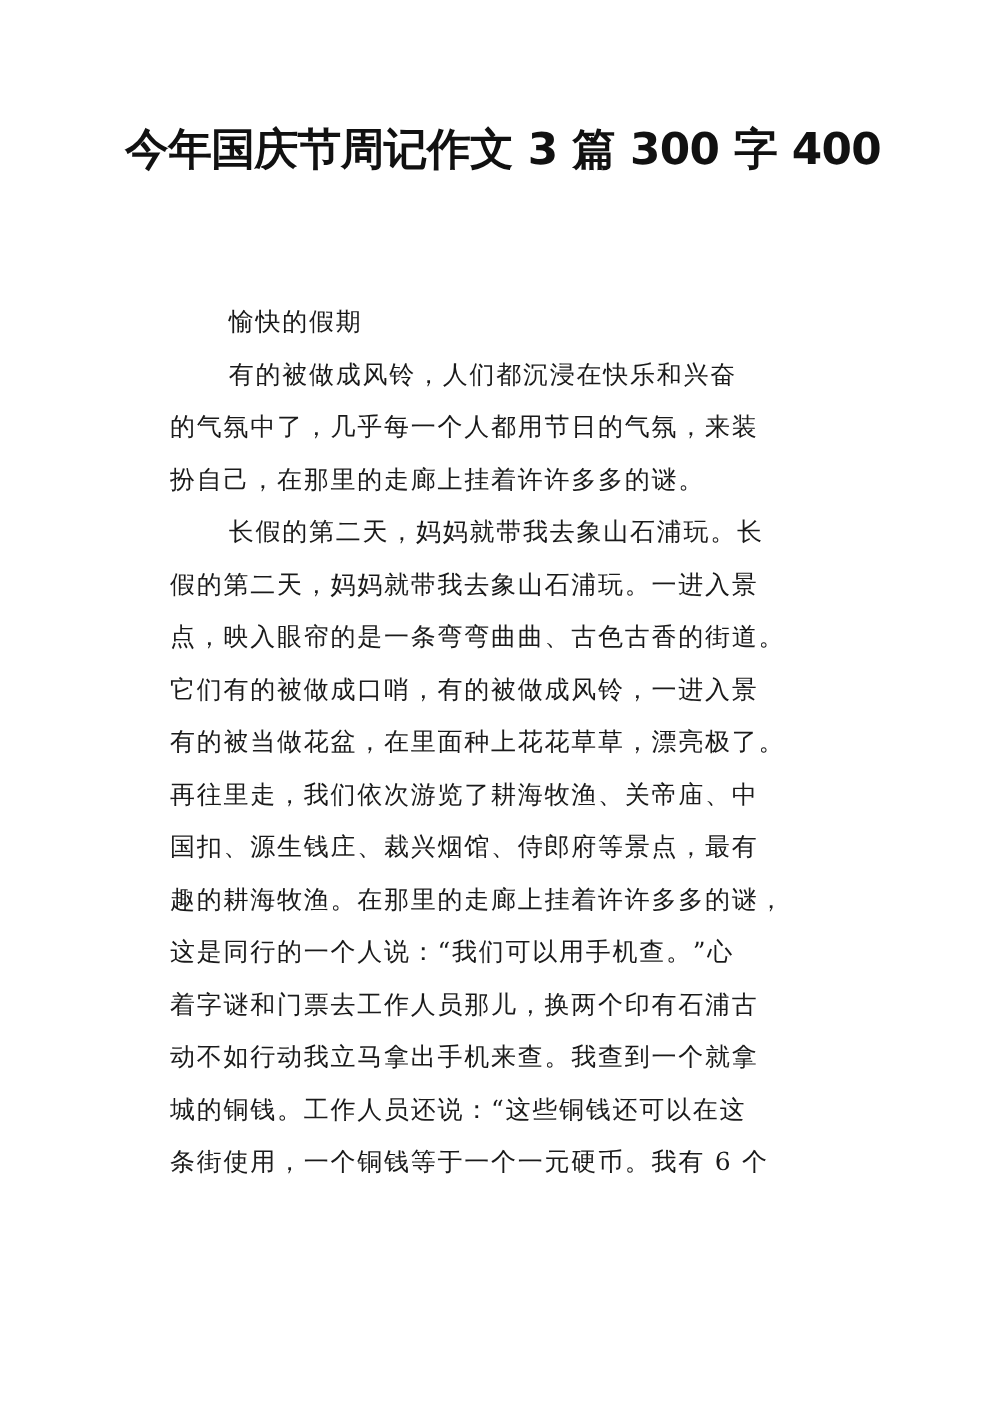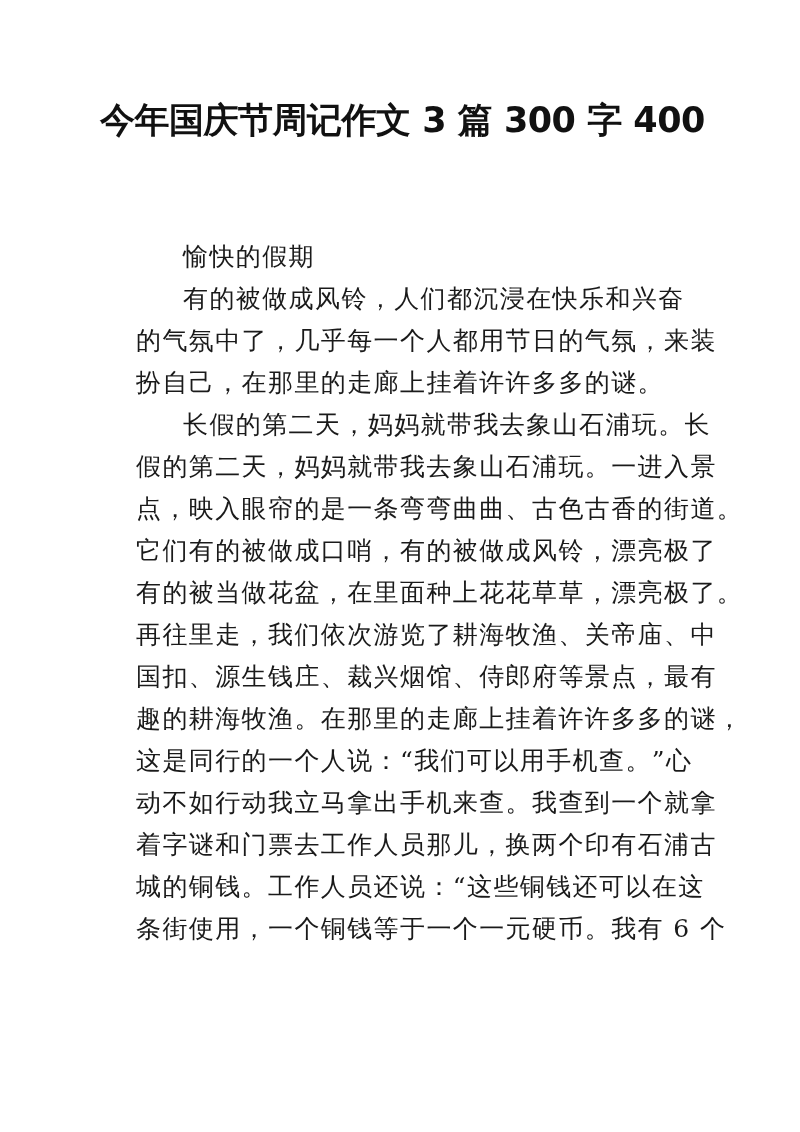--- a/index.html
+++ b/index.html
@@ -8,45 +8,45 @@
   .title {
     position: absolute; left: 100px; top: 98px; width: 600px;
     text-align: center; font-family: "DejaVu Sans", "Liberation Sans", sans-serif;
     font-weight: bold; font-size: 35px; line-height: 45px; color: #111;
     letter-spacing: -0.5px;
   }
   .title div { white-space: nowrap; }
   .body {
     position: absolute; left: 136px; top: 236px; width: 545px;
     font-family: "DejaVu Serif", "Liberation Serif", serif;
-    font-size: 25px; line-height: 42px; color: #1a1a1a;
+    font-size: 20px; line-height: 42px; color: #1a1a1a;
   }
   .line { white-space: nowrap; height: 42px; letter-spacing: 1.4px; }
   .indent { padding-left: 47px; }
 </style>
 </head>
 <body>
 
 <div class="page">
   <div class="title">
     <div>今年国庆节周记作文 3 篇  300 字 400</div>
   </div>
 
   <div class="body">
     <div class="line indent">愉快的假期</div>
     <div class="line indent">有的被做成风铃，人们都沉浸在快乐和兴奋</div>
     <div class="line">的气氛中了，几乎每一个人都用节日的气氛，来装</div>
     <div class="line">扮自己，在那里的走廊上挂着许许多多的谜。</div>
     <div class="line indent">长假的第二天，妈妈就带我去象山石浦玩。长</div>
     <div class="line">假的第二天，妈妈就带我去象山石浦玩。一进入景</div>
     <div class="line">点，映入眼帘的是一条弯弯曲曲、古色古香的街道。</div>
-    <div class="line">它们有的被做成口哨，有的被做成风铃，漂亮极了</div>
+    <div class="line">它们有的被做成口哨，有的被做成风铃，一进入景</div>
     <div class="line">有的被当做花盆，在里面种上花花草草，漂亮极了。</div>
     <div class="line">再往里走，我们依次游览了耕海牧渔、关帝庙、中</div>
     <div class="line">国扣、源生钱庄、裁兴烟馆、侍郎府等景点，最有</div>
     <div class="line">趣的耕海牧渔。在那里的走廊上挂着许许多多的谜，</div>
     <div class="line">这是同行的一个人说：“我们可以用手机查。”心</div>
+    <div class="line">着字谜和门票去工作人员那儿，换两个印有石浦古</div>
     <div class="line">动不如行动我立马拿出手机来查。我查到一个就拿</div>
-    <div class="line">着字谜和门票去工作人员那儿，换两个印有石浦古</div>
     <div class="line">城的铜钱。工作人员还说：“这些铜钱还可以在这</div>
     <div class="line">条街使用，一个铜钱等于一个一元硬币。我有 6 个</div>
   </div>
 </div>
 
 </body></html>

